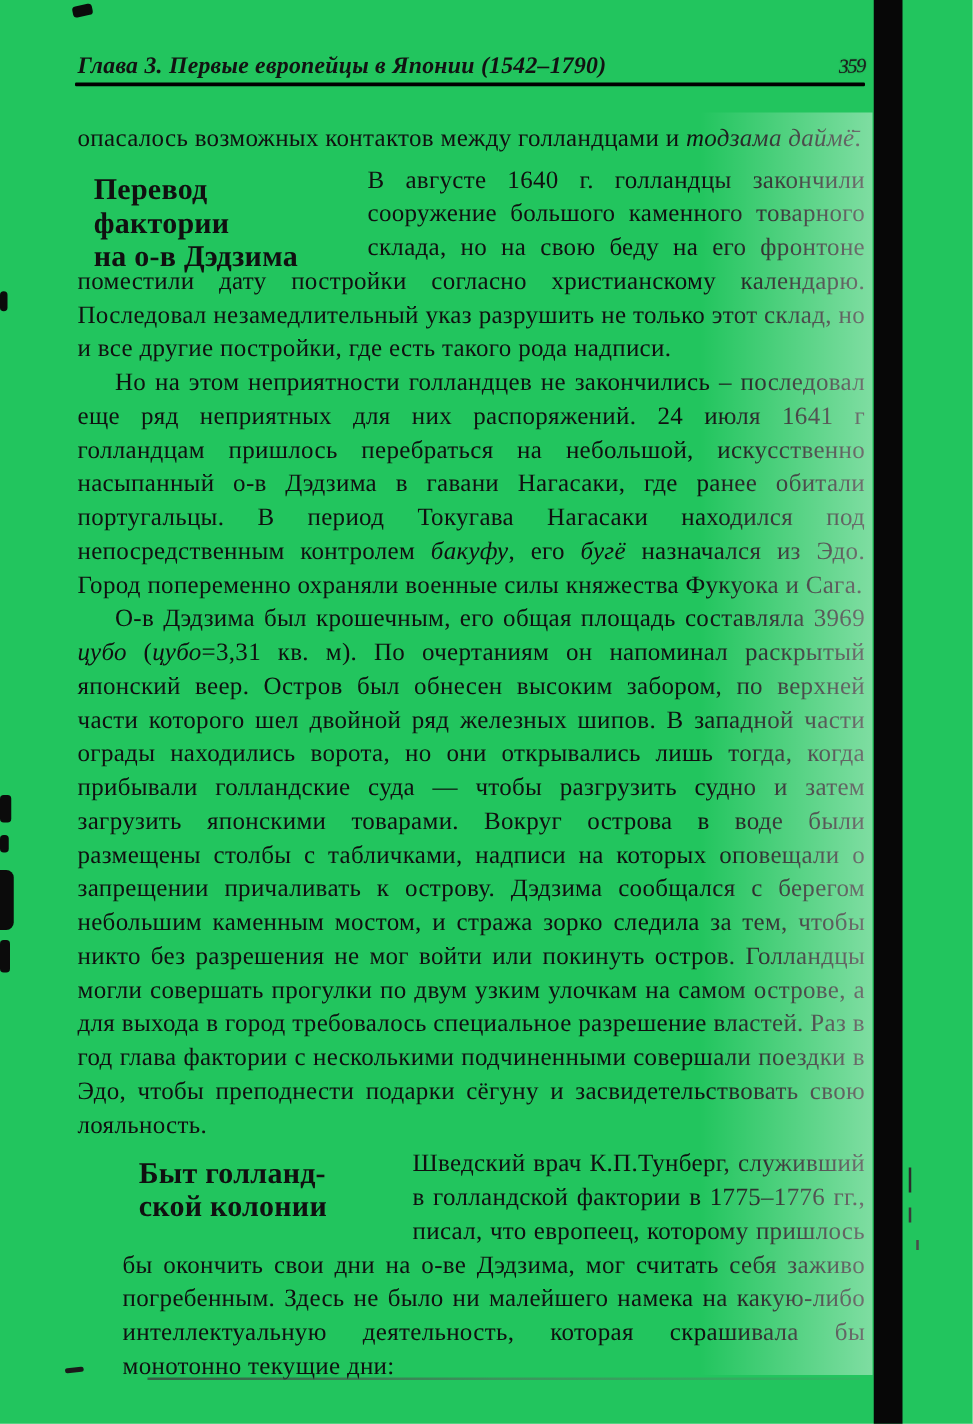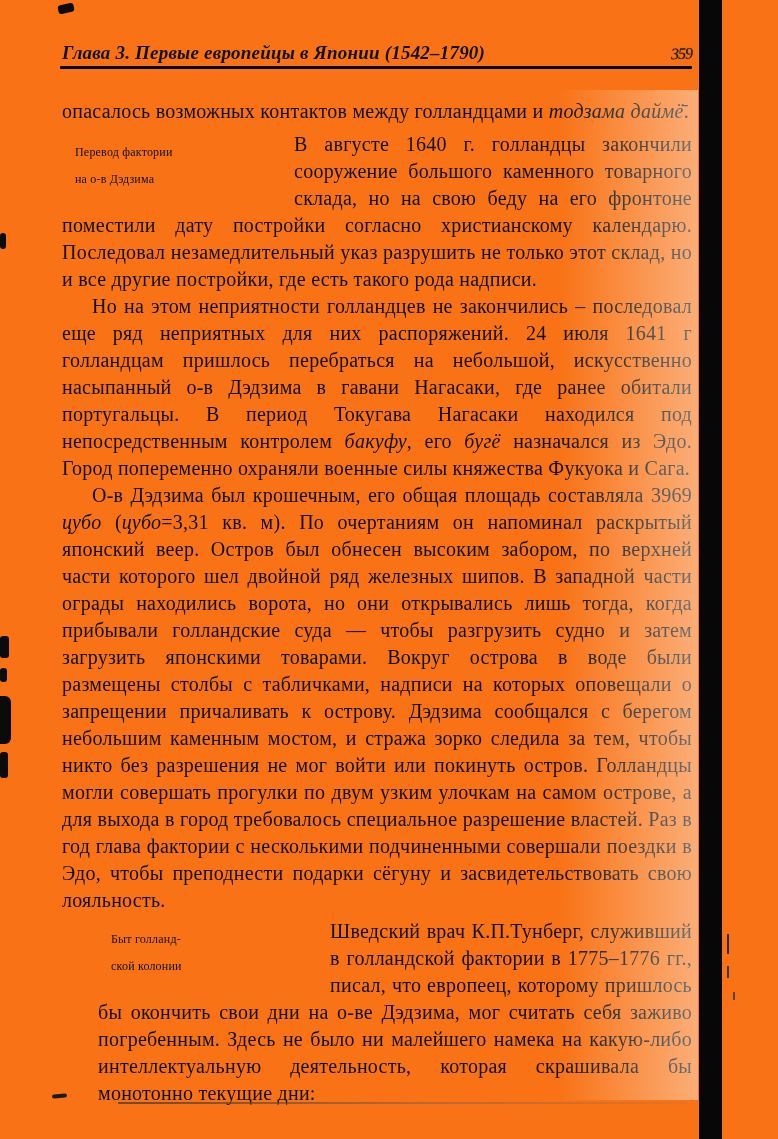--- a/index.html
+++ b/index.html
@@ -8,21 +8,21 @@
     background: #ffffff;
   }
   body {
     position: relative;
     width: 778px;
     height: 1139px;
     overflow: hidden;
     font-family: "Liberation Serif", serif;
     color: #121212;
   }
-  .page { position: absolute; inset: 0; background: #f97316; }
+  .page { position: absolute; inset: 0; background: #22c55e; }
 
   
   .header {
     position: absolute;
     left: 62px; top: 42px; width: 630px;
     display: flex; justify-content: space-between; align-items: baseline;
   }
   .chapter-title {
     font-weight: bold; font-style: italic;
     font-size: 19px; letter-spacing: 0.2px; white-space: nowrap;
@@ -52,22 +52,22 @@
   p.indent { text-indent: 30px; }
   p.sect1 { margin-top: 6px; }
   p.sect2 { margin-top: 4px; margin-left: 36px; }
   .it { font-style: italic; }
 
   .float-head {
     float: left;
     width: 232px; height: 81px;
     box-sizing: border-box;
     padding: 8px 14px 0 13px;
-    font-weight: normal;
-    font-size: 12px; line-height: 27px;
+    font-weight: bold;
+    font-size: 24px; line-height: 27px;
     text-align: left;
     letter-spacing: 0.2px;
   }
 
   
   .right-bar {
     position: absolute; left: 699px; top: 0;
     width: 23px; height: 1139px;
     background: #070707;
   }

